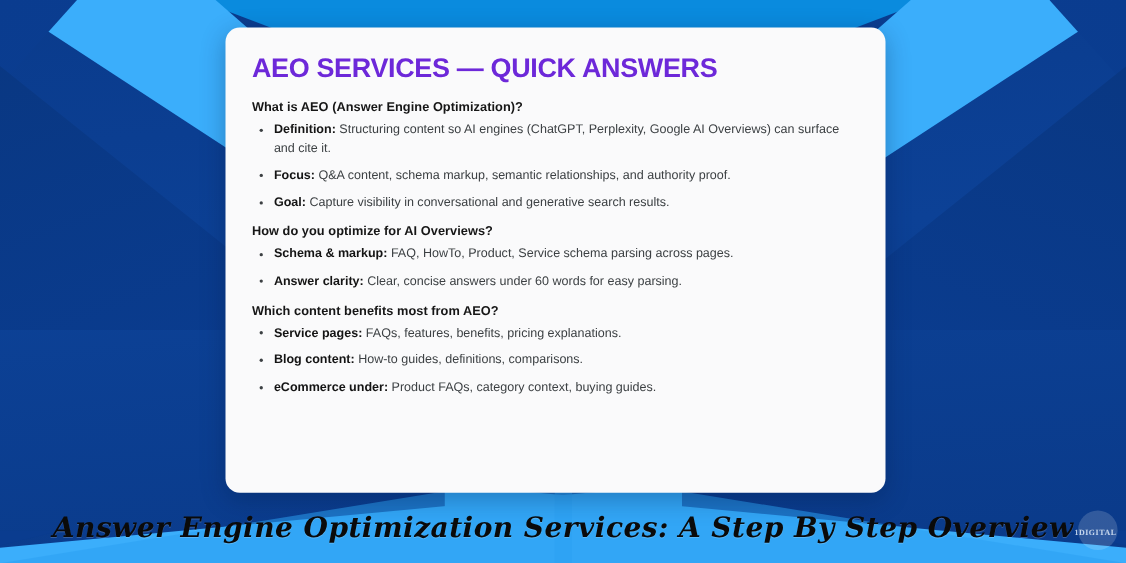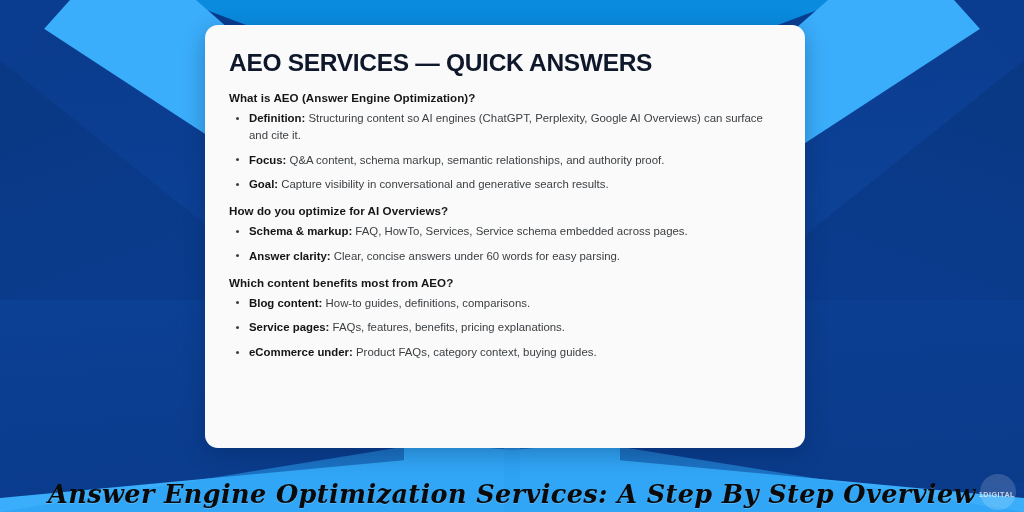--- a/index.html
+++ b/index.html
@@ -133,21 +133,21 @@
     border-radius: 13px;
     box-shadow: 0 6px 22px rgba(3, 26, 66, .30);
     padding: 22px 26px 0 24px;
     overflow: hidden;
   }
 
   #card-title {
     font-size: 24.5px;
     font-weight: 800;
     letter-spacing: -0.3px;
-    color: #0f172a;
+    color: #6d28d9;
     margin: 2px 0 14px 0;
     white-space: nowrap;
   }
 
   .qa-block { margin-bottom: 11px; }
   .qa-q {
     font-size: 11.6px;
     font-weight: 700;
     color: #161616;
     margin: 0 0 6px 0;
@@ -180,37 +180,37 @@
     line-height: 1.62;
     color: #3C4043;
     margin: 0;
     max-width: 556px;
   }
 
   
   #caption {
     position: absolute;
     left: 0; right: 0;
-    bottom: 3px;
+    bottom: 17px;
     text-align: center;
     font-family: "DejaVu Serif", serif;
     font-size: 25.5px;
     font-weight: 700;
     font-style: italic;
     color: #0A0A0A;
     letter-spacing: .4px;
     text-shadow: 0 1px 0 rgba(255,255,255,.18);
     white-space: nowrap;
   }
 
   
   #watermark {
     position: absolute;
-    right: 6px; bottom: 0;
-    width: 56px; height: 34px;
+    right: 6px; bottom: 10px;
+    width: 56px; height: 34px; font-family: Liberation Serif, serif;
   }
   #watermark .wm-circle {
     position: absolute;
     right: 2px; top: -4px;
     width: 36px; height: 36px;
     border-radius: 50%;
     background: rgba(255,255,255,.16);
   }
   #watermark .wm-text {
     position: absolute;
@@ -250,30 +250,30 @@
       <ul class="qa-list">
         <li><span class="lbl">Definition:</span> <span>Structuring content so AI engines (ChatGPT, Perplexity, Google AI Overviews) can surface and cite it.</span></li>
         <li><span class="lbl">Focus:</span> <span>Q&amp;A content, schema markup, semantic relationships, and authority proof.</span></li>
         <li><span class="lbl">Goal:</span> <span>Capture visibility in conversational and generative search results.</span></li>
       </ul>
     </div>
 
     <div class="qa-block">
       <div class="qa-q">How do you optimize for AI Overviews?</div>
       <ul class="qa-list">
-        <li><span class="lbl">Schema &amp; markup:</span> <span>FAQ, HowTo, Services, Service schema embedded across pages.</span></li>
+        <li><span class="lbl">Schema &amp; markup:</span> <span>FAQ, HowTo, Product, Service schema parsing across pages.</span></li>
         <li><span class="lbl">Answer clarity:</span> <span>Clear, concise answers under 60 words for easy parsing.</span></li>
       </ul>
     </div>
 
     <div class="qa-block">
       <div class="qa-q">Which content benefits most from AEO?</div>
       <ul class="qa-list">
+        <li><span class="lbl">Service pages:</span> <span>FAQs, features, benefits, pricing explanations.</span></li>
         <li><span class="lbl">Blog content:</span> <span>How-to guides, definitions, comparisons.</span></li>
-        <li><span class="lbl">Service pages:</span> <span>FAQs, features, benefits, pricing explanations.</span></li>
         <li><span class="lbl">eCommerce under:</span> <span>Product FAQs, category context, buying guides.</span></li>
       </ul>
     </div>
 
   </div>
 
   <div id="caption">Answer Engine Optimization Services: A Step By Step Overview</div>
 
   <div id="watermark">
     <div class="wm-circle"></div>

